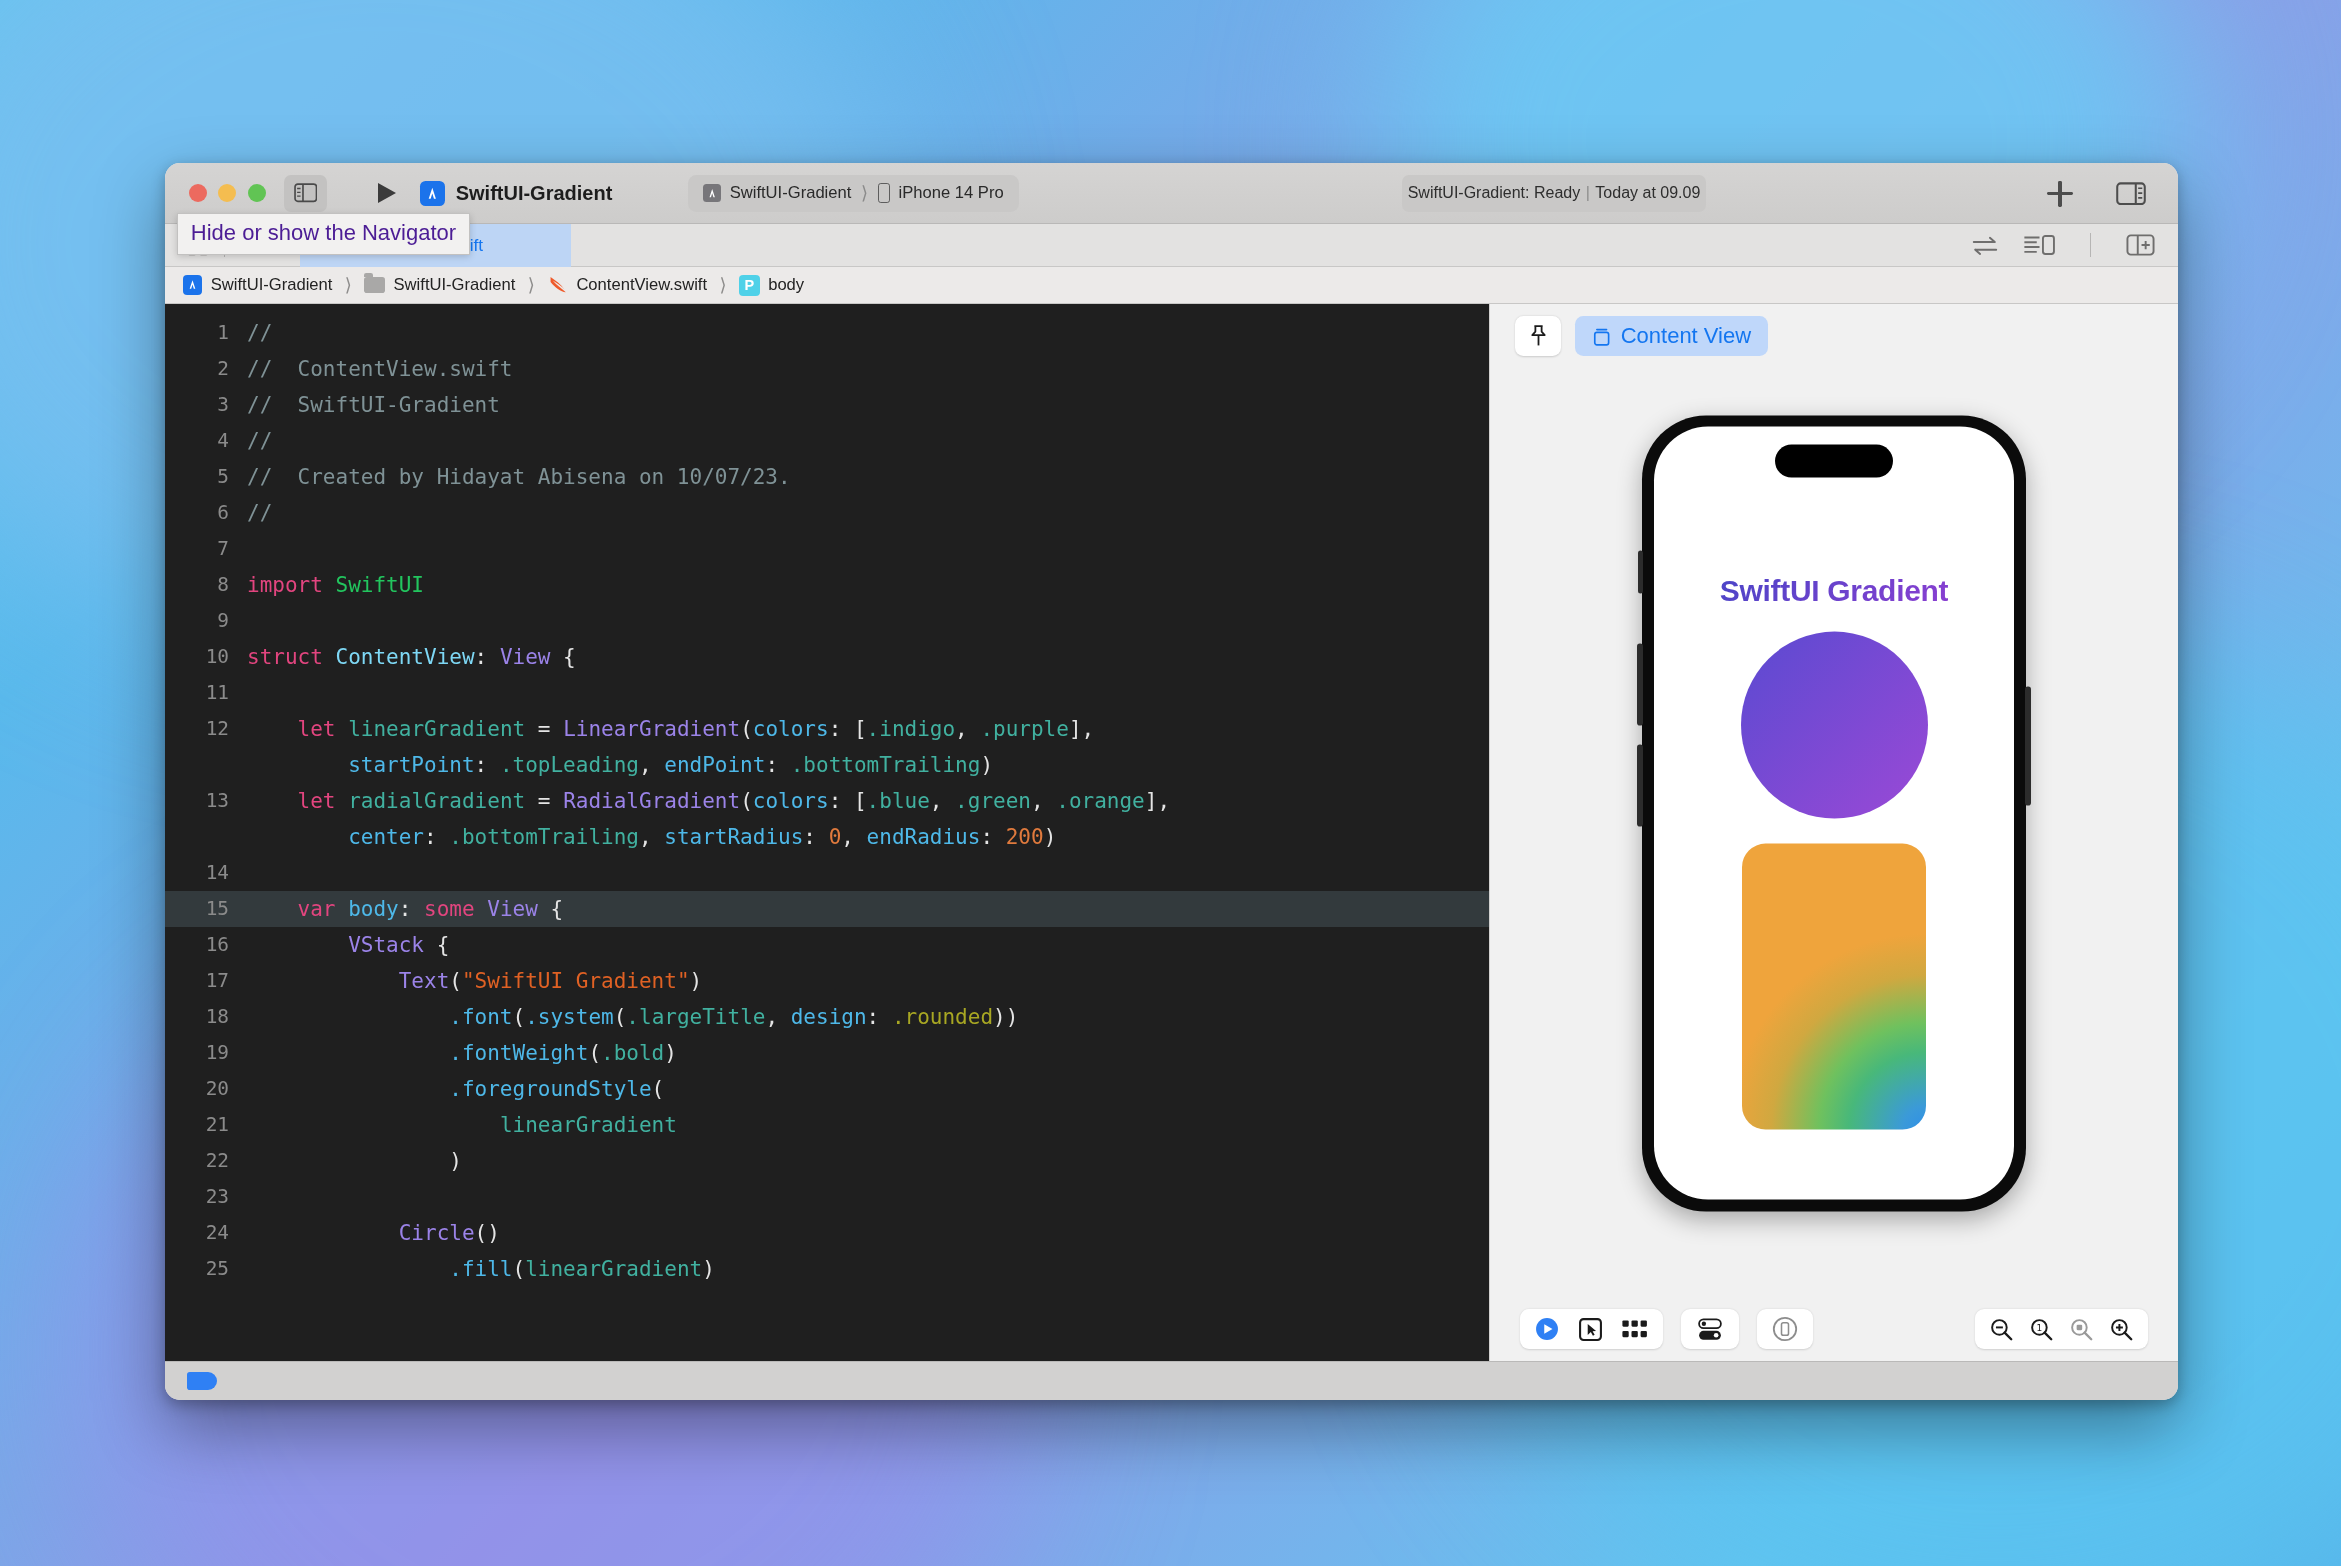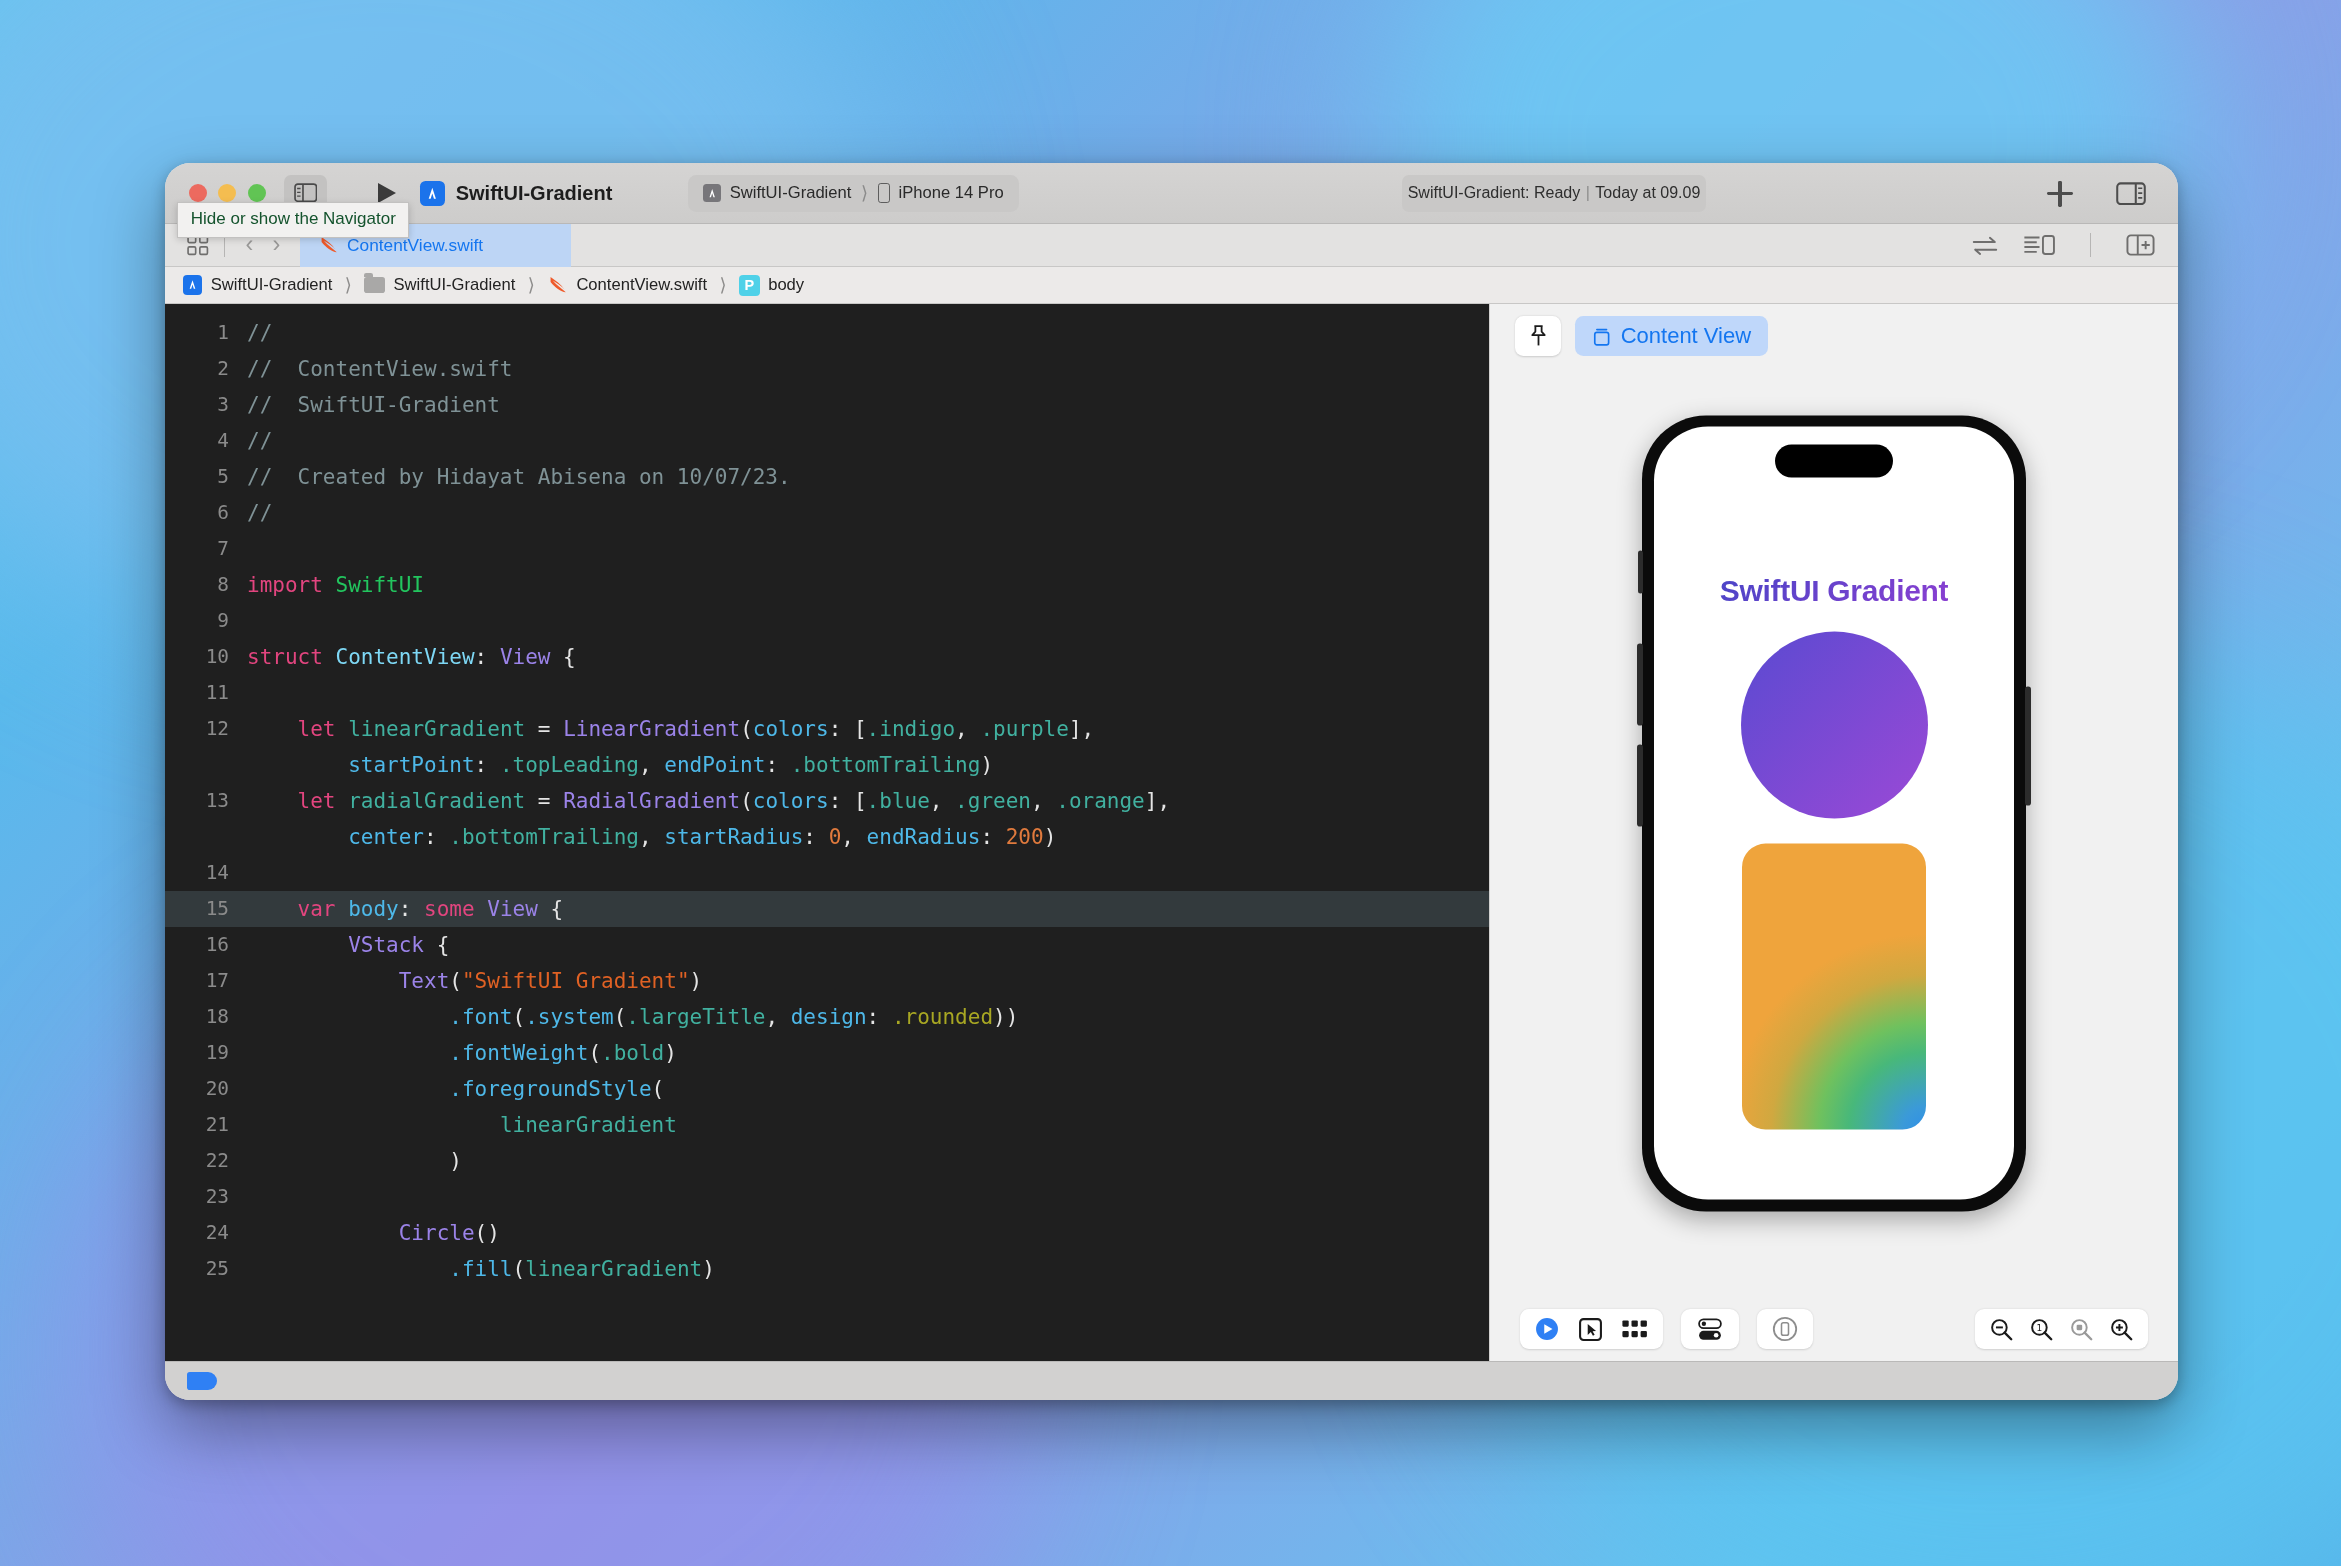--- a/index.html
+++ b/index.html
@@ -15,21 +15,21 @@
   .blob-b { left: 69px; top: 899px; width: 968px; height: 899px; background: rgba(150,140,235,.55); }
   .blob-c { right: -207px; top: 622px; width: 1106px; height: 1037px; background: rgba(90,195,240,.75); }
   .blob-d { right: 138px; top: -207px; width: 830px; height: 691px; background: rgba(105,205,245,.8); }
 
   
   .window {
     position: absolute;
     left: 165px; top: 163px;
     width: 2013px; height: 1237px;
     background: #ececec;
-    border-radius: 25px;
+    border-radius: 15px;
     box-shadow: 0 28px 69px rgba(0,0,0,.38), 0 4.1px 14px rgba(0,0,0,.25);
     overflow: hidden;
     display: flex; flex-direction: column;
   }
   
   .titlebar {
     height: 61px; flex: 0 0 61px;
     background: linear-gradient(180deg,#d5d4d3 0%, #cdcccb 100%);
     display: flex; align-items: center;
     position: relative;
@@ -82,23 +82,23 @@
   .status-pill .vbar { color: #8d8d8d; padding: 0 5.5px; }
 
   .tb-right { position: absolute; right: 32px; top: 0; height: 61px; display: flex; align-items: center; gap: 43px; }
   .tb-icon { display: flex; align-items: center; justify-content: center; }
   .plus-icon { width: 26px; height: 26px; position: relative; }
   .plus-icon::before, .plus-icon::after { content:""; position:absolute; background:#4d4d4d; border-radius:1.4px; }
   .plus-icon::before { left: 0; top: 11px; width: 26px; height: 3.5px; }
   .plus-icon::after  { top: 0; left: 11px; height: 26px; width: 3.5px; }
 
   .tooltip {
-    position: absolute; left: 12.4px; top: 39px;
-    background: #f2f1f0; color: #14532d;
-    font-size: 17px; padding: 6.2px 12.4px 7.6px;
+    position: absolute; left: 12.4px; top: 50px;
+    background: #f2f1f0; color: #4c1d95;
+    font-size: 22px; padding: 6.2px 12.4px 7.6px;
     border: 0.7px solid #c2c1c0;
     box-shadow: 0 2.1px 7px rgba(0,0,0,.18);
     white-space: nowrap; z-index: 40;
   }
 
   
   .tabbar {
     height: 43px; flex: 0 0 43px;
     background: #e3e2e1;
     display: flex; align-items: center;

